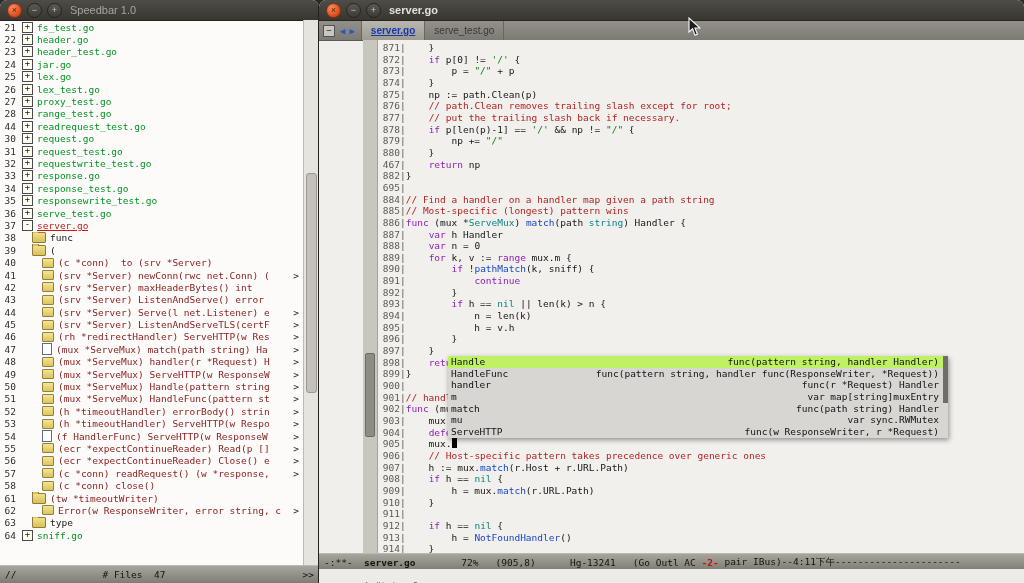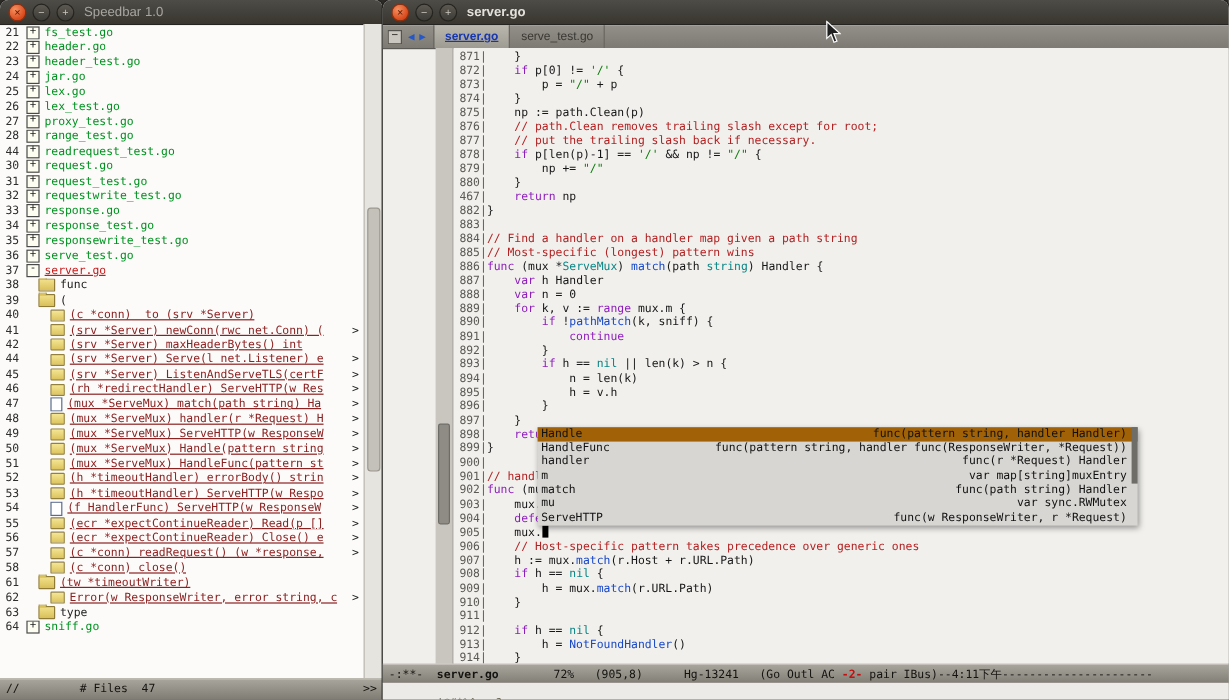--- a/index.html
+++ b/index.html
@@ -31,30 +31,30 @@
   .ic-folder{width:12px;height:9px;background:linear-gradient(#f2e08a,#d8c05a);border:1px solid #8f7b35;
              border-radius:1px;position:relative;}
   .ic-folder::before{content:"";position:absolute;top:-3px;left:-1px;width:5px;height:2px;background:#d8c05a;
              border:1px solid #8f7b35;border-bottom:none;border-radius:1px 1px 0 0;}
   .ic-tag{width:10px;height:8px;background:linear-gradient(#f5e695,#dcc45e);border:1px solid #93803a;border-radius:1px;}
   .ic-page{width:8px;height:10px;background:#fff;border:1px solid #5a6b8c;}
   .sb-text{white-space:pre;overflow:hidden;}
   .face-file{color:#009221;}
   .face-sel{color:#c41a1a;text-decoration:underline;}
   .face-def{color:#1a1a1a;}
-  .face-tag{color:#8b2222;text-decoration:underline;}
+  .face-tag{color:#8b2222;}
   .sb-trunc{position:absolute;right:4px;color:#222;background:inherit;}
   #sb-scrollbar{width:15px;background:#e6e4df;border-left:1px solid #bdbab4;position:relative;flex:none;}
   #sb-thumb{position:absolute;left:2px;right:2px;top:28%;height:40%;background:#c4c1ba;border:1px solid #9b988f;border-radius:3px;}
 
   .modeline{position:absolute;left:0;right:0;height:17px;background:linear-gradient(#a8a59d,#7f7c74);
             border-top:1px solid #bcb9b1;font-size:9.5px;color:#15130f;display:flex;align-items:center;
             padding:0 5px;white-space:pre;overflow:hidden;}
   #sb-modeline{bottom:0;}
-  #sb-files{margin-left:50px;}
+  #sb-files{margin-left:86px;}
   .ml-spacer{flex:1;}
 
   
   #tabbar{height:19px;background:linear-gradient(#93908a,#7d7a73);border-bottom:1px solid #5c5a54;
           display:flex;align-items:stretch;padding-left:3px;}
   .tool-ic{align-self:center;flex:none;}
   #tabbar-menu-icon{width:10px;height:10px;background:#cac7c0;border:1px solid #55534d;color:#2e2c28;
           font-size:9px;line-height:8px;text-align:center;margin:0 3px 0 1px;}
   .nav-ic{color:#2457c9;font-size:9px;margin:0 2px;}
   #tabs{display:flex;margin-left:4px;}
@@ -76,21 +76,21 @@
   .f-c{color:#b22222;}
   .f-s{color:#0a7e0a;}
   .f-f{color:#1848c8;}
   .f-t{color:#0a8585;}
   .ed-cursor{display:inline-block;width:5.7px;height:10px;background:#000;vertical-align:-1px;}
 
   #completion-popup{position:absolute;left:70px;top:316px;width:500px;height:82px;background:#d8d6d3;
         box-shadow:1px 2px 5px rgba(0,0,0,.4);font-size:9.5px;z-index:5;}
   .pp-row{height:11.66px;line-height:11.66px;display:flex;justify-content:space-between;
         padding:0 9px 0 3px;white-space:pre;color:#111;}
-  .pp-row.sel{background:#a16207;}
+  .pp-row.sel{background:#bef264;}
   #pp-scroll{position:absolute;right:0;top:0;width:5px;height:47px;background:#6f6d68;}
 
   #ed-modeline{top:553px;height:16px;}
   .ml-b{font-weight:bold;}
   .ml-r{color:#c01010;font-weight:bold;}
   #minibuffer{position:absolute;top:569px;left:0;right:0;height:14px;background:#edebe7;
         font-size:9px;color:#55503f;padding:2px 0 0 18px;white-space:pre;}
   #mouse-pointer{position:absolute;left:688px;top:17px;z-index:50;}
 </style>
 </head>
@@ -120,20 +120,21 @@
         <div class="sb-row"><span class="sb-num">33</span><span class="sb-ind" style="width: 0px;"></span><span class="sb-icon ic-plus">+</span><span class="sb-text face-file">response.go</span></div>
         <div class="sb-row"><span class="sb-num">34</span><span class="sb-ind" style="width: 0px;"></span><span class="sb-icon ic-plus">+</span><span class="sb-text face-file">response_test.go</span></div>
         <div class="sb-row"><span class="sb-num">35</span><span class="sb-ind" style="width: 0px;"></span><span class="sb-icon ic-plus">+</span><span class="sb-text face-file">responsewrite_test.go</span></div>
         <div class="sb-row"><span class="sb-num">36</span><span class="sb-ind" style="width: 0px;"></span><span class="sb-icon ic-plus">+</span><span class="sb-text face-file">serve_test.go</span></div>
         <div class="sb-row"><span class="sb-num">37</span><span class="sb-ind" style="width: 0px;"></span><span class="sb-icon ic-minus">-</span><span class="sb-text face-sel">server.go</span></div>
         <div class="sb-row"><span class="sb-num">38</span><span class="sb-ind" style="width: 10px;"></span><span class="sb-icon ic-folder"></span><span class="sb-text face-def">func</span></div>
         <div class="sb-row"><span class="sb-num">39</span><span class="sb-ind" style="width: 10px;"></span><span class="sb-icon ic-folder"></span><span class="sb-text face-def">(</span></div>
         <div class="sb-row"><span class="sb-num">40</span><span class="sb-ind" style="width: 20px;"></span><span class="sb-icon ic-tag"></span><span class="sb-text face-tag">(c *conn)  to (srv *Server)</span></div>
         <div class="sb-row"><span class="sb-num">41</span><span class="sb-ind" style="width: 20px;"></span><span class="sb-icon ic-tag"></span><span class="sb-text face-tag">(srv *Server) newConn(rwc net.Conn) (</span><span class="sb-trunc">&gt;</span></div>
         <div class="sb-row"><span class="sb-num">42</span><span class="sb-ind" style="width: 20px;"></span><span class="sb-icon ic-tag"></span><span class="sb-text face-tag">(srv *Server) maxHeaderBytes() int</span></div>
+        <div class="sb-row"><span class="sb-num">43</span><span class="sb-ind" style="width: 20px;"></span><span class="sb-icon ic-tag"></span><span class="sb-text face-tag">(srv *Server) ListenAndServe() error</span></div>
         <div class="sb-row"><span class="sb-num">44</span><span class="sb-ind" style="width: 20px;"></span><span class="sb-icon ic-tag"></span><span class="sb-text face-tag">(srv *Server) Serve(l net.Listener) e</span><span class="sb-trunc">&gt;</span></div>
         <div class="sb-row"><span class="sb-num">45</span><span class="sb-ind" style="width: 20px;"></span><span class="sb-icon ic-tag"></span><span class="sb-text face-tag">(srv *Server) ListenAndServeTLS(certF</span><span class="sb-trunc">&gt;</span></div>
         <div class="sb-row"><span class="sb-num">46</span><span class="sb-ind" style="width: 20px;"></span><span class="sb-icon ic-tag"></span><span class="sb-text face-tag">(rh *redirectHandler) ServeHTTP(w Res</span><span class="sb-trunc">&gt;</span></div>
         <div class="sb-row"><span class="sb-num">47</span><span class="sb-ind" style="width: 20px;"></span><span class="sb-icon ic-page"></span><span class="sb-text face-tag">(mux *ServeMux) match(path string) Ha</span><span class="sb-trunc">&gt;</span></div>
         <div class="sb-row"><span class="sb-num">48</span><span class="sb-ind" style="width: 20px;"></span><span class="sb-icon ic-tag"></span><span class="sb-text face-tag">(mux *ServeMux) handler(r *Request) H</span><span class="sb-trunc">&gt;</span></div>
         <div class="sb-row"><span class="sb-num">49</span><span class="sb-ind" style="width: 20px;"></span><span class="sb-icon ic-tag"></span><span class="sb-text face-tag">(mux *ServeMux) ServeHTTP(w ResponseW</span><span class="sb-trunc">&gt;</span></div>
         <div class="sb-row"><span class="sb-num">50</span><span class="sb-ind" style="width: 20px;"></span><span class="sb-icon ic-tag"></span><span class="sb-text face-tag">(mux *ServeMux) Handle(pattern string</span><span class="sb-trunc">&gt;</span></div>
         <div class="sb-row"><span class="sb-num">51</span><span class="sb-ind" style="width: 20px;"></span><span class="sb-icon ic-tag"></span><span class="sb-text face-tag">(mux *ServeMux) HandleFunc(pattern st</span><span class="sb-trunc">&gt;</span></div>
         <div class="sb-row"><span class="sb-num">52</span><span class="sb-ind" style="width: 20px;"></span><span class="sb-icon ic-tag"></span><span class="sb-text face-tag">(h *timeoutHandler) errorBody() strin</span><span class="sb-trunc">&gt;</span></div>
         <div class="sb-row"><span class="sb-num">53</span><span class="sb-ind" style="width: 20px;"></span><span class="sb-icon ic-tag"></span><span class="sb-text face-tag">(h *timeoutHandler) ServeHTTP(w Respo</span><span class="sb-trunc">&gt;</span></div>
@@ -190,21 +191,21 @@
           <div class="ed-line"><span class="ed-num">873</span><span class="ed-sep">|</span><span class="f-d">        p = </span><span class="f-s">"/"</span><span class="f-d"> + p</span></div>
           <div class="ed-line"><span class="ed-num">874</span><span class="ed-sep">|</span><span class="f-d">    }</span></div>
           <div class="ed-line"><span class="ed-num">875</span><span class="ed-sep">|</span><span class="f-d">    np := path.Clean(p)</span></div>
           <div class="ed-line"><span class="ed-num">876</span><span class="ed-sep">|</span><span class="f-d">    </span><span class="f-c">// path.Clean removes trailing slash except for root;</span></div>
           <div class="ed-line"><span class="ed-num">877</span><span class="ed-sep">|</span><span class="f-d">    </span><span class="f-c">// put the trailing slash back if necessary.</span></div>
           <div class="ed-line"><span class="ed-num">878</span><span class="ed-sep">|</span><span class="f-d">    </span><span class="f-k">if</span><span class="f-d"> p[len(p)-1] == </span><span class="f-s">'/'</span><span class="f-d"> &amp;&amp; np != </span><span class="f-s">"/"</span><span class="f-d"> {</span></div>
           <div class="ed-line"><span class="ed-num">879</span><span class="ed-sep">|</span><span class="f-d">        np += </span><span class="f-s">"/"</span></div>
           <div class="ed-line"><span class="ed-num">880</span><span class="ed-sep">|</span><span class="f-d">    }</span></div>
           <div class="ed-line"><span class="ed-num">467</span><span class="ed-sep">|</span><span class="f-d">    </span><span class="f-k">return</span><span class="f-d"> np</span></div>
           <div class="ed-line"><span class="ed-num">882</span><span class="ed-sep">|</span><span class="f-d">}</span></div>
-          <div class="ed-line"><span class="ed-num">883</span><span class="ed-sep">|</span></div>
+          <div class="ed-line"><span class="ed-num">695</span><span class="ed-sep">|</span></div>
           <div class="ed-line"><span class="ed-num">884</span><span class="ed-sep">|</span><span class="f-c">// Find a handler on a handler map given a path string</span></div>
           <div class="ed-line"><span class="ed-num">885</span><span class="ed-sep">|</span><span class="f-c">// Most-specific (longest) pattern wins</span></div>
           <div class="ed-line"><span class="ed-num">886</span><span class="ed-sep">|</span><span class="f-k">func</span><span class="f-d"> (mux *</span><span class="f-t">ServeMux</span><span class="f-d">) </span><span class="f-f">match</span><span class="f-d">(path </span><span class="f-t">string</span><span class="f-d">) Handler {</span></div>
           <div class="ed-line"><span class="ed-num">887</span><span class="ed-sep">|</span><span class="f-d">    </span><span class="f-k">var</span><span class="f-d"> h Handler</span></div>
           <div class="ed-line"><span class="ed-num">888</span><span class="ed-sep">|</span><span class="f-d">    </span><span class="f-k">var</span><span class="f-d"> n = 0</span></div>
           <div class="ed-line"><span class="ed-num">889</span><span class="ed-sep">|</span><span class="f-d">    </span><span class="f-k">for</span><span class="f-d"> k, v := </span><span class="f-k">range</span><span class="f-d"> mux.m {</span></div>
           <div class="ed-line"><span class="ed-num">890</span><span class="ed-sep">|</span><span class="f-d">        </span><span class="f-k">if</span><span class="f-d"> !</span><span class="f-f">pathMatch</span><span class="f-d">(k, sniff) {</span></div>
           <div class="ed-line"><span class="ed-num">891</span><span class="ed-sep">|</span><span class="f-d">            </span><span class="f-k">continue</span></div>
           <div class="ed-line"><span class="ed-num">892</span><span class="ed-sep">|</span><span class="f-d">        }</span></div>
           <div class="ed-line"><span class="ed-num">893</span><span class="ed-sep">|</span><span class="f-d">        </span><span class="f-k">if</span><span class="f-d"> h == </span><span class="f-t">nil</span><span class="f-d"> || len(k) &gt; n {</span></div>

